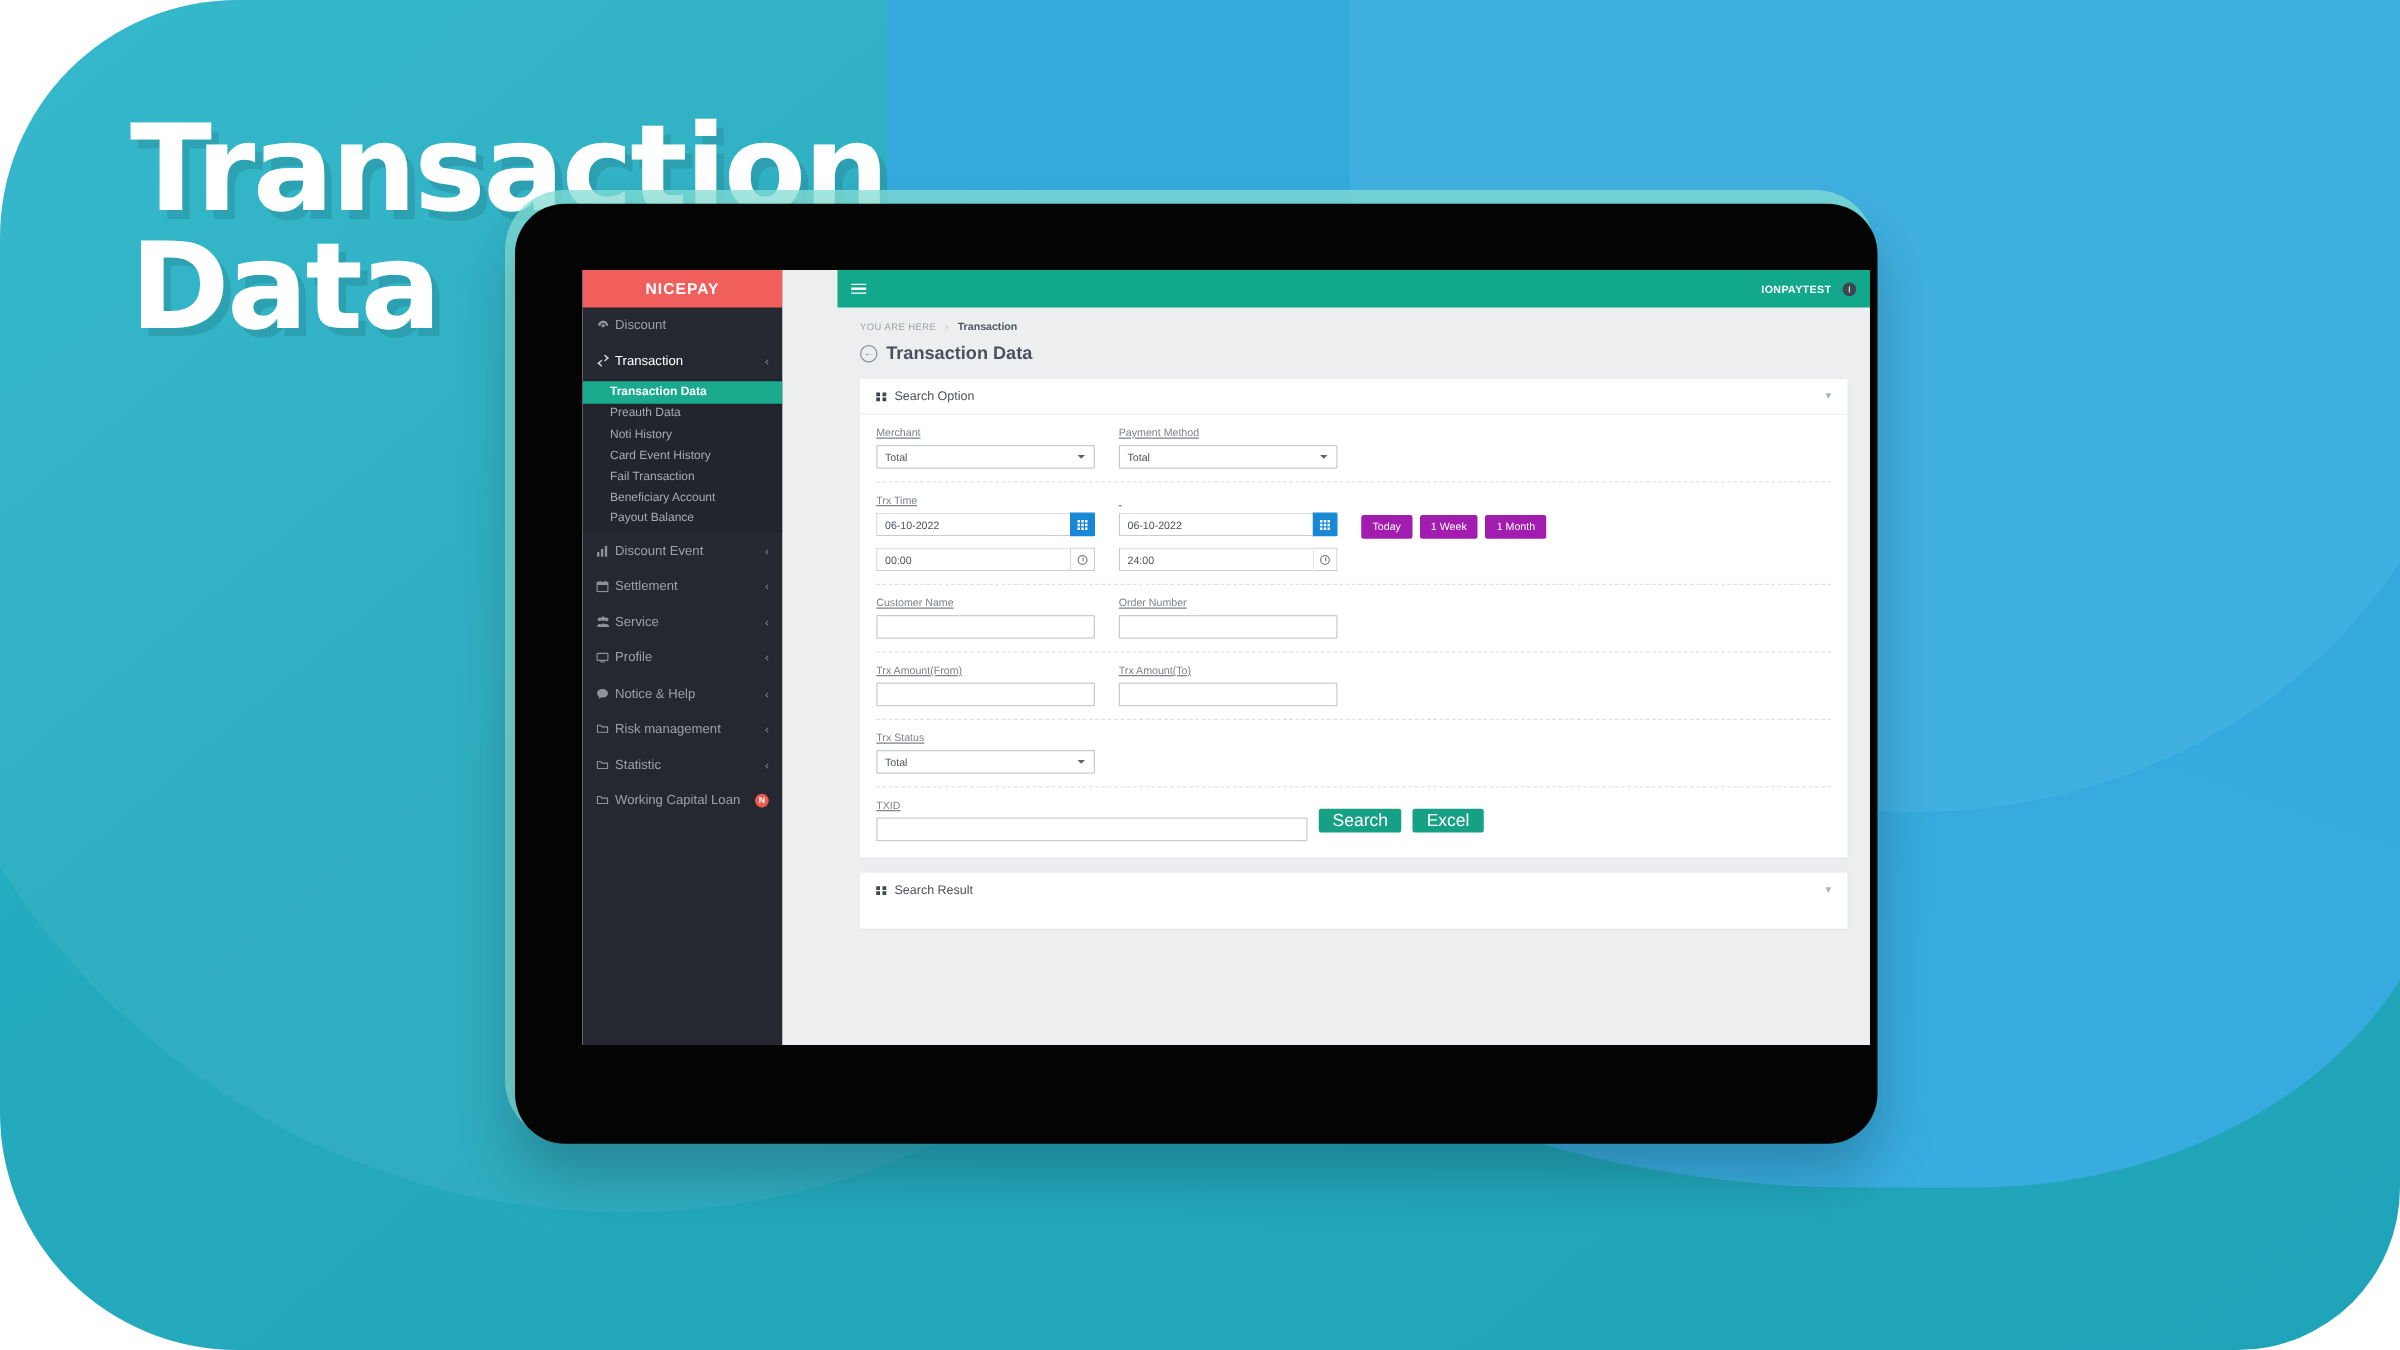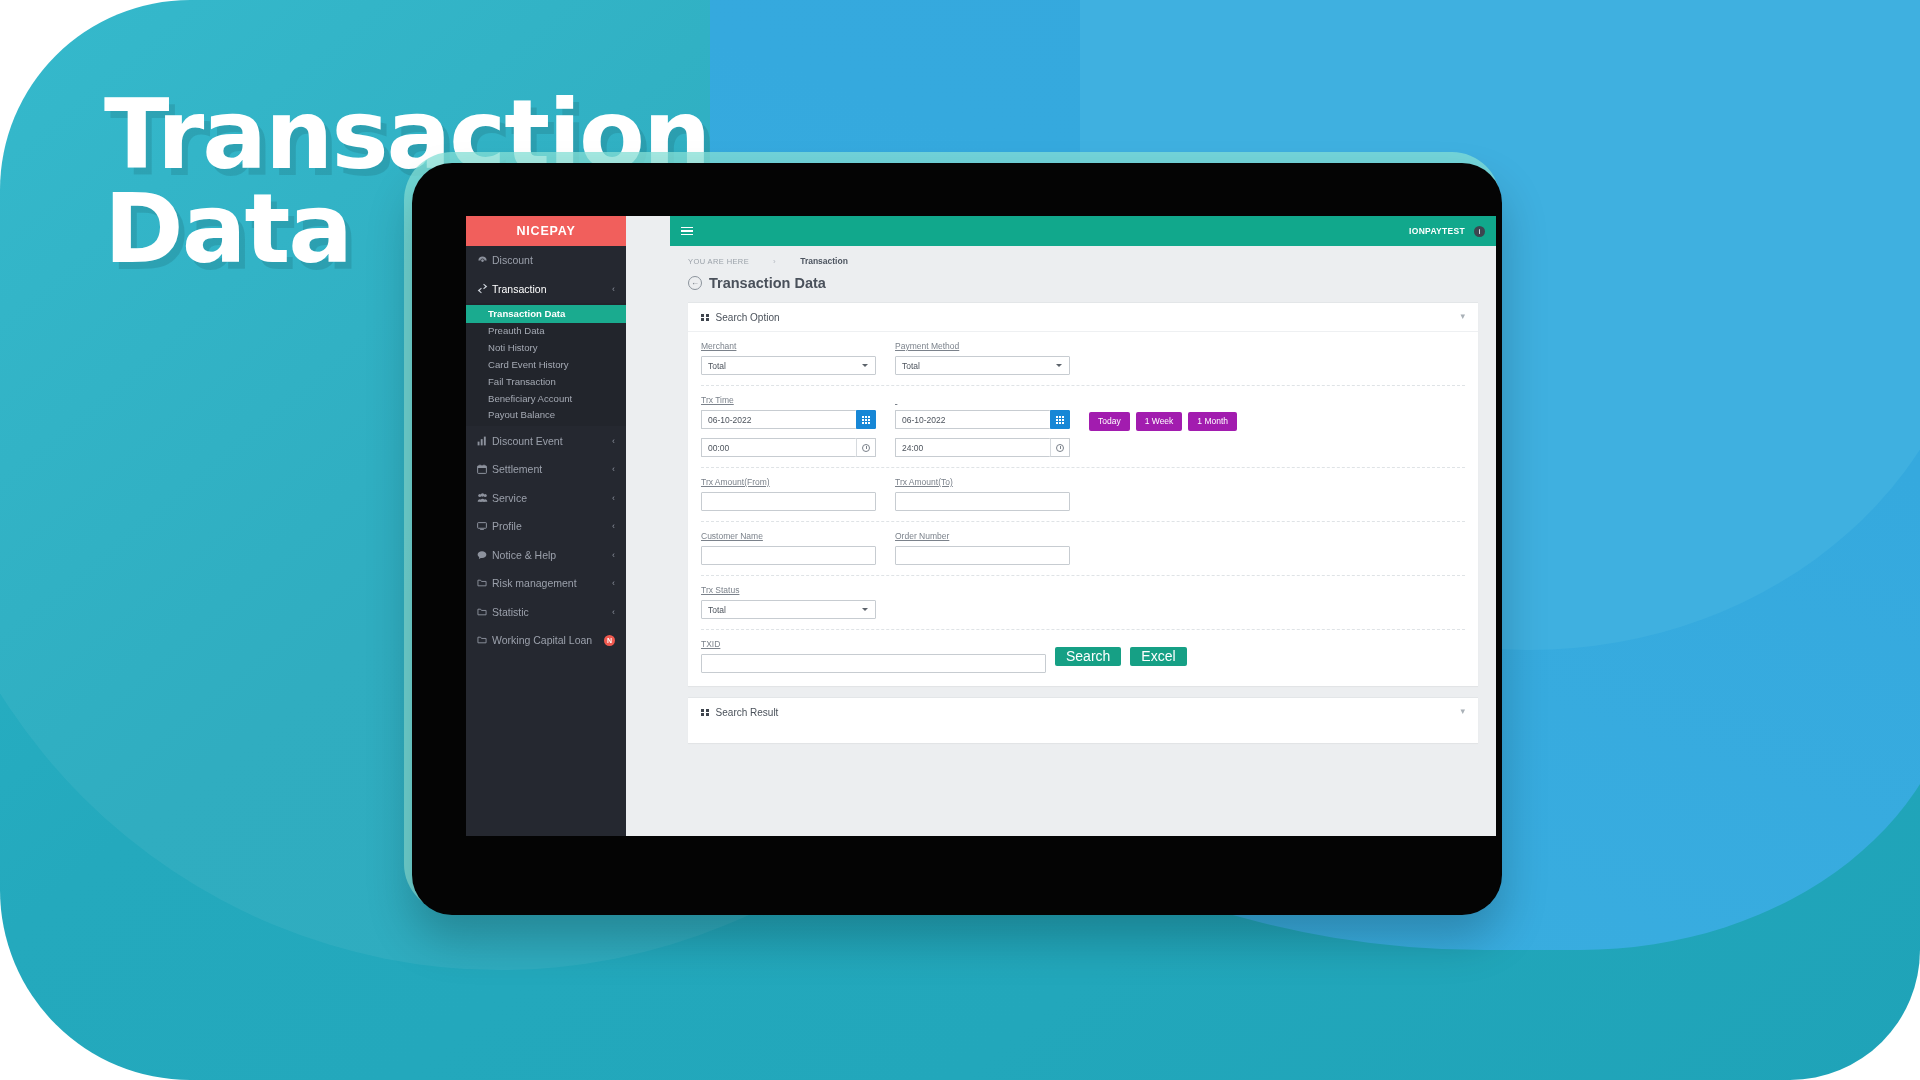--- a/index.html
+++ b/index.html
@@ -212,21 +212,21 @@
     display: block;
     width: 1.3px; height: 5px;
     background: #cfd6dc;
     border-radius: 1px;
   }
 
   .page-head { padding: 10px 18px 0 18px; }
   .breadcrumb {
     display: flex;
     align-items: center;
-    gap: 24px;
+    gap: 7px;
     font-size: 7.5px;
     color: #9aa1a9;
     letter-spacing: 0.4px;
     margin-bottom: 9px;
   }
   .breadcrumb .crumb-current { color: #4d5560; font-weight: bold; letter-spacing: 0; font-size: 8.5px; }
   .breadcrumb .sep { color: #b4bac1; font-size: 8px; }
 
   .page-title-row { display: flex; align-items: center; gap: 7px; margin-bottom: 11px; }
   .back-circle {
@@ -673,42 +673,42 @@
                   <div class="ig-addon light">
                       <span class="clock-ico"></span>
                     </div>
                 </div>
               </div>
             </div>
           </div>
 
           <div class="form-row">
             <div class="fld">
+              <span class="fld-label">Customer Name</span>
+              <div class="ctrl plain">
+                <span></span>
+              </div>
+            </div>
+            <div class="fld">
+              <span class="fld-label">Order Number</span>
+              <div class="ctrl plain">
+                <span></span>
+              </div>
+            </div>
+          </div>
+
+          <div class="form-row">
+            <div class="fld">
               <span class="fld-label">Trx Amount(From)</span>
               <div class="ctrl plain">
                 <span></span>
               </div>
             </div>
             <div class="fld">
               <span class="fld-label">Trx Amount(To)</span>
-              <div class="ctrl plain">
-                <span></span>
-              </div>
-            </div>
-          </div>
-
-          <div class="form-row">
-            <div class="fld">
-              <span class="fld-label">Customer Name</span>
-              <div class="ctrl plain">
-                <span></span>
-              </div>
-            </div>
-            <div class="fld">
-              <span class="fld-label">Order Number</span>
               <div class="ctrl plain">
                 <span></span>
               </div>
             </div>
           </div>
 
           <div class="form-row">
             <div class="fld">
               <span class="fld-label">Trx Status</span>
               <div class="ctrl select">

